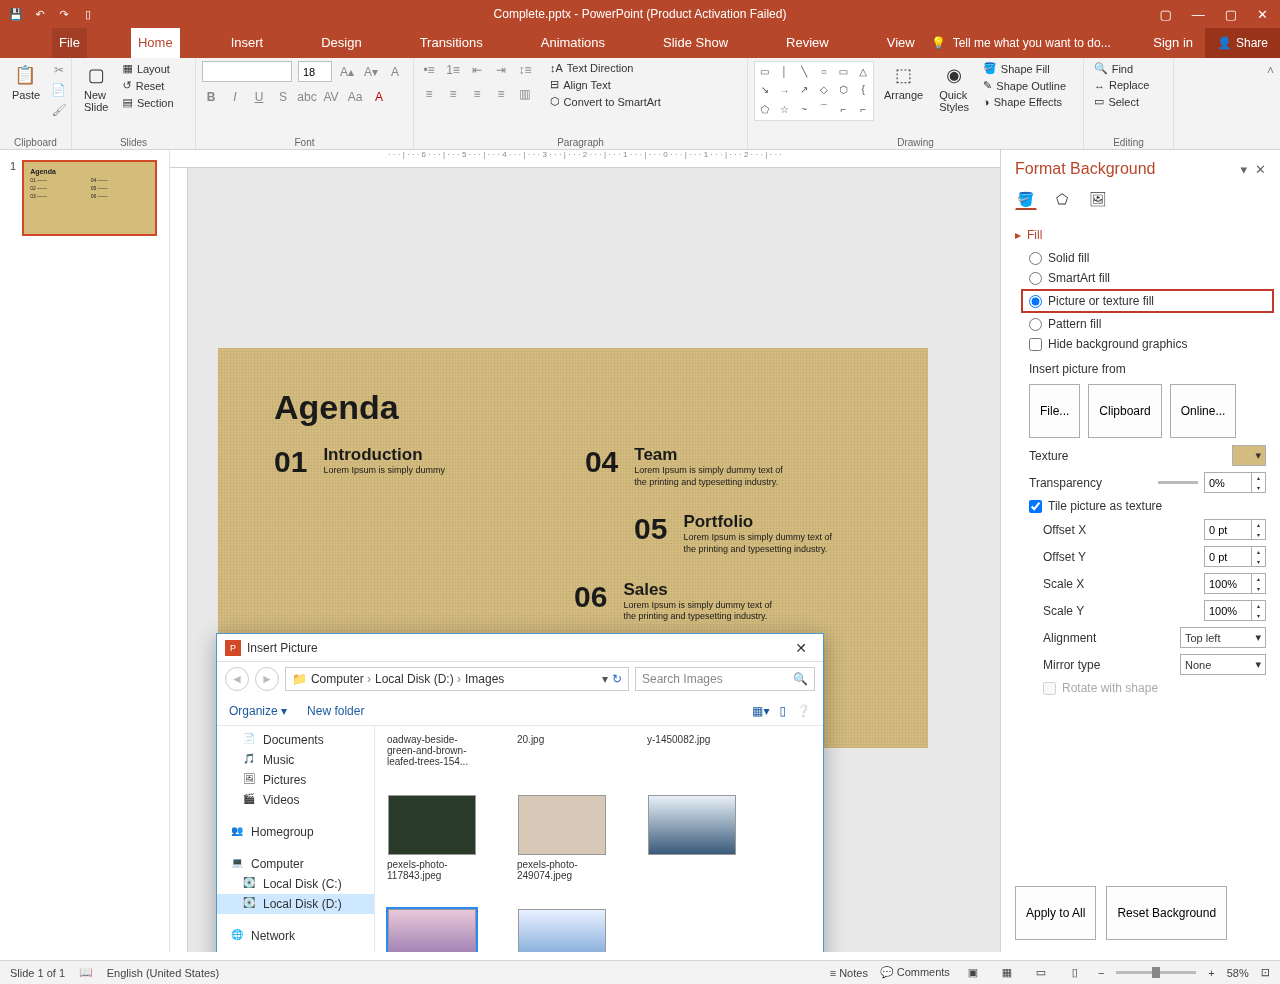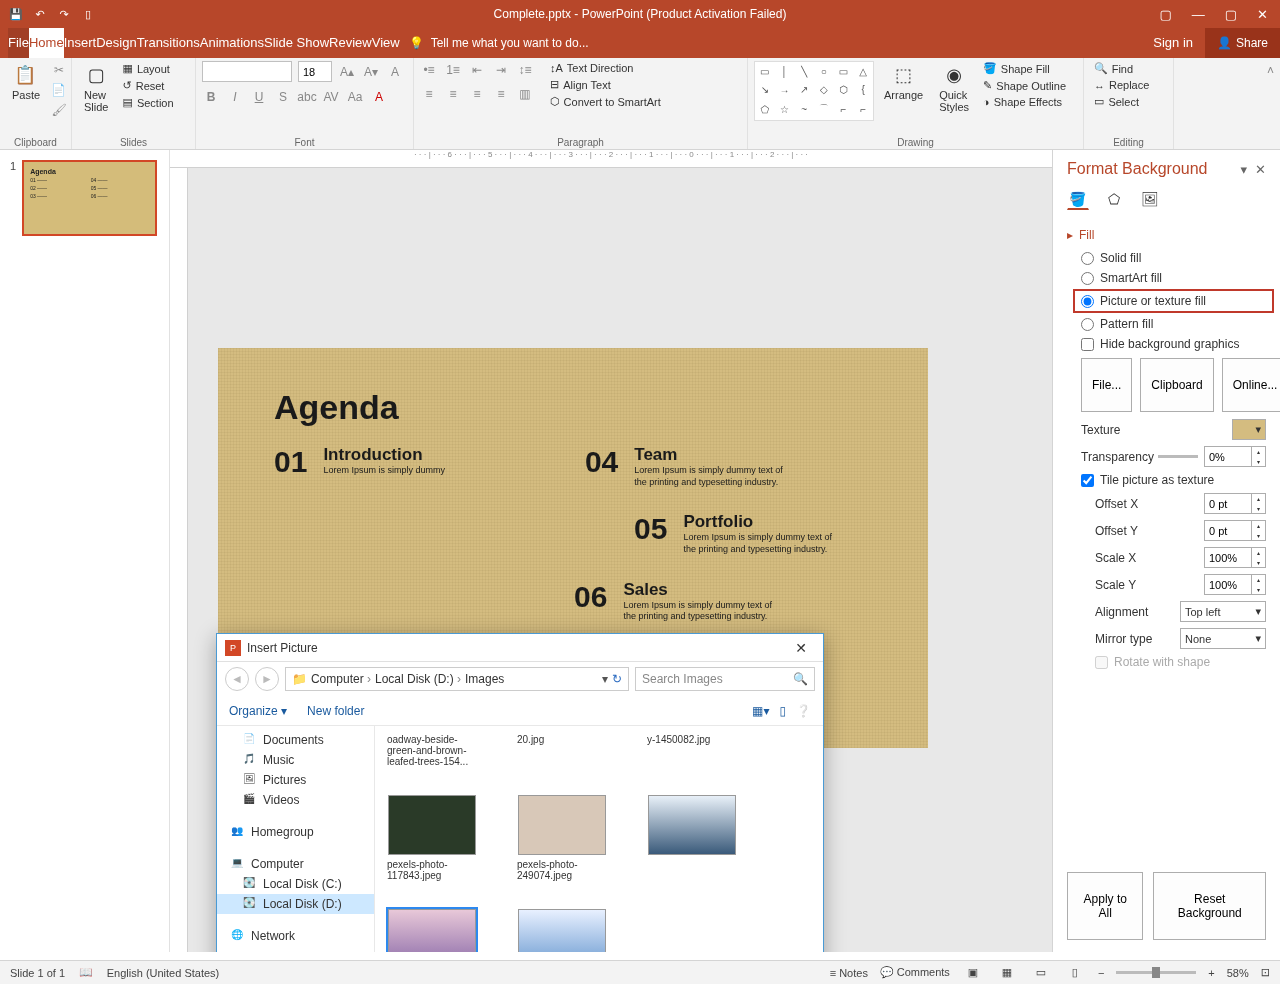--- a/index.html
+++ b/index.html
@@ -8,21 +8,21 @@
 
 .titlebar { background: #b7472a; height: 28px; display: flex; align-items: center; color: #fff; position: relative; }
 .qat { display: flex; gap: 8px; padding: 0 8px; align-items: center; }
 .qat-btn { width: 16px; height: 16px; display: flex; align-items: center; justify-content: center; font-size: 11px; }
 .app-title { position: absolute; left: 50%; transform: translateX(-50%); font-size: 12px; }
 .win-controls { margin-left: auto; display: flex; gap: 20px; padding-right: 12px; }
 .win-btn { font-size: 13px; }
 
 
 .tabstrip { background: #b7472a; height: 30px; display: flex; align-items: stretch; color: #fff; padding-left: 8px; }
-.tab { padding: 7px 0; font-size: 13px; cursor: pointer; }
+.tab { padding: 7px 7px; font-size: 13px; cursor: pointer; margin-left: 44px; }
 .tab.active { background: #fff; color: #b7472a; }
 .tab.file { background: #a13e25; }
 .tellme { display: flex; align-items: center; gap: 6px; padding: 0 10px; font-size: 12px; }
 .signin { margin-left: auto; padding: 7px 12px; font-size: 13px; }
 .share-btn { background: #99331a; padding: 7px 12px; display: flex; align-items: center; gap: 4px; }
 
 
 .ribbon { background: #f3f3f3; height: 92px; border-bottom: 1px solid #d4d4d4; display: flex; }
 .rgroup { border-right: 1px solid #e1e1e1; padding: 3px 6px 0 6px; display: flex; flex-direction: column; position: relative; }
 .rgroup-label { position: absolute; bottom: 1px; left: 0; right: 0; text-align: center; font-size: 10px; color: #666; }
@@ -49,21 +49,21 @@
 .ruler-v { width: 18px; background: #fff; border-right: 1px solid #d0d0d0; position: absolute; left: 0; top: 18px; bottom: 0; }
 .slide-canvas { position: absolute; left: 48px; top: 198px; width: 710px; height: 400px; background: #d4bc80; background-image: repeating-linear-gradient(0deg, rgba(120,100,50,.08) 0 1px, transparent 1px 3px), repeating-linear-gradient(90deg, rgba(120,100,50,.08) 0 1px, transparent 1px 3px); padding: 40px 56px; color: #1a1a1a; }
 .slide-title { font-size: 34px; font-weight: 800; margin-bottom: 18px; }
 .agenda-row { display: flex; gap: 40px; margin-bottom: 24px; }
 .agenda-item { display: flex; gap: 16px; }
 .agenda-num { font-size: 30px; font-weight: 900; }
 .agenda-head { font-size: 17px; font-weight: 800; }
 .agenda-body { font-size: 9px; max-width: 160px; line-height: 1.3; }
 
 
-.format-pane { width: 228px; background: #fff; border-left: 1px solid #d4d4d4; display: flex; flex-direction: column; position: relative; }
+.format-pane { width: 280px; background: #fff; border-left: 1px solid #d4d4d4; display: flex; flex-direction: column; position: relative; }
 .fp-header { padding: 10px 14px 6px 14px; color: #b7472a; font-size: 16px; display: flex; justify-content: space-between; align-items: center; }
 .fp-close { color: #666; font-size: 13px; display: flex; gap: 8px; }
 .fp-tabs { padding: 4px 14px; display: flex; gap: 14px; }
 .fp-tab-icon { width: 22px; height: 22px; border: 1px solid transparent; display: flex; align-items: center; justify-content: center; font-size: 14px; }
 .fp-tab-icon.active { border-bottom: 2px solid #b7472a; color: #b7472a; }
 .fp-body { padding: 8px 14px; font-size: 12px; overflow-y: auto; }
 .fp-section { color: #b7472a; font-size: 12px; padding: 6px 0; display: flex; align-items: center; gap: 6px; }
 .fp-options { padding-left: 14px; }
 .fp-radio, .fp-check { display: flex; align-items: center; gap: 6px; padding: 3px 0; font-size: 12px; }
 .fp-radio input, .fp-check input { margin: 0; }
@@ -521,20 +521,21 @@
           </label>
         <label class="fp-radio">
             <input type="radio" name="fill" style="">
             <span>Pattern fill</span>
           </label>
         <label class="fp-check">
             <input type="checkbox" style="">
             <span>Hide background graphics</span>
           </label>
 
+        <div class="fp-label">Insert picture from</div>
         <div class="fp-btnrow">
           <button class="fp-btn">File...</button>
           <button class="fp-btn">Clipboard</button>
           <button class="fp-btn">Online...</button>
         </div>
         <div class="fp-field">
             <span>Texture</span>
             <div class="fp-select" style="width:34px;background:#d4bc80">&nbsp;<span>▾</span></div>
           </div>
         <div class="fp-field">

